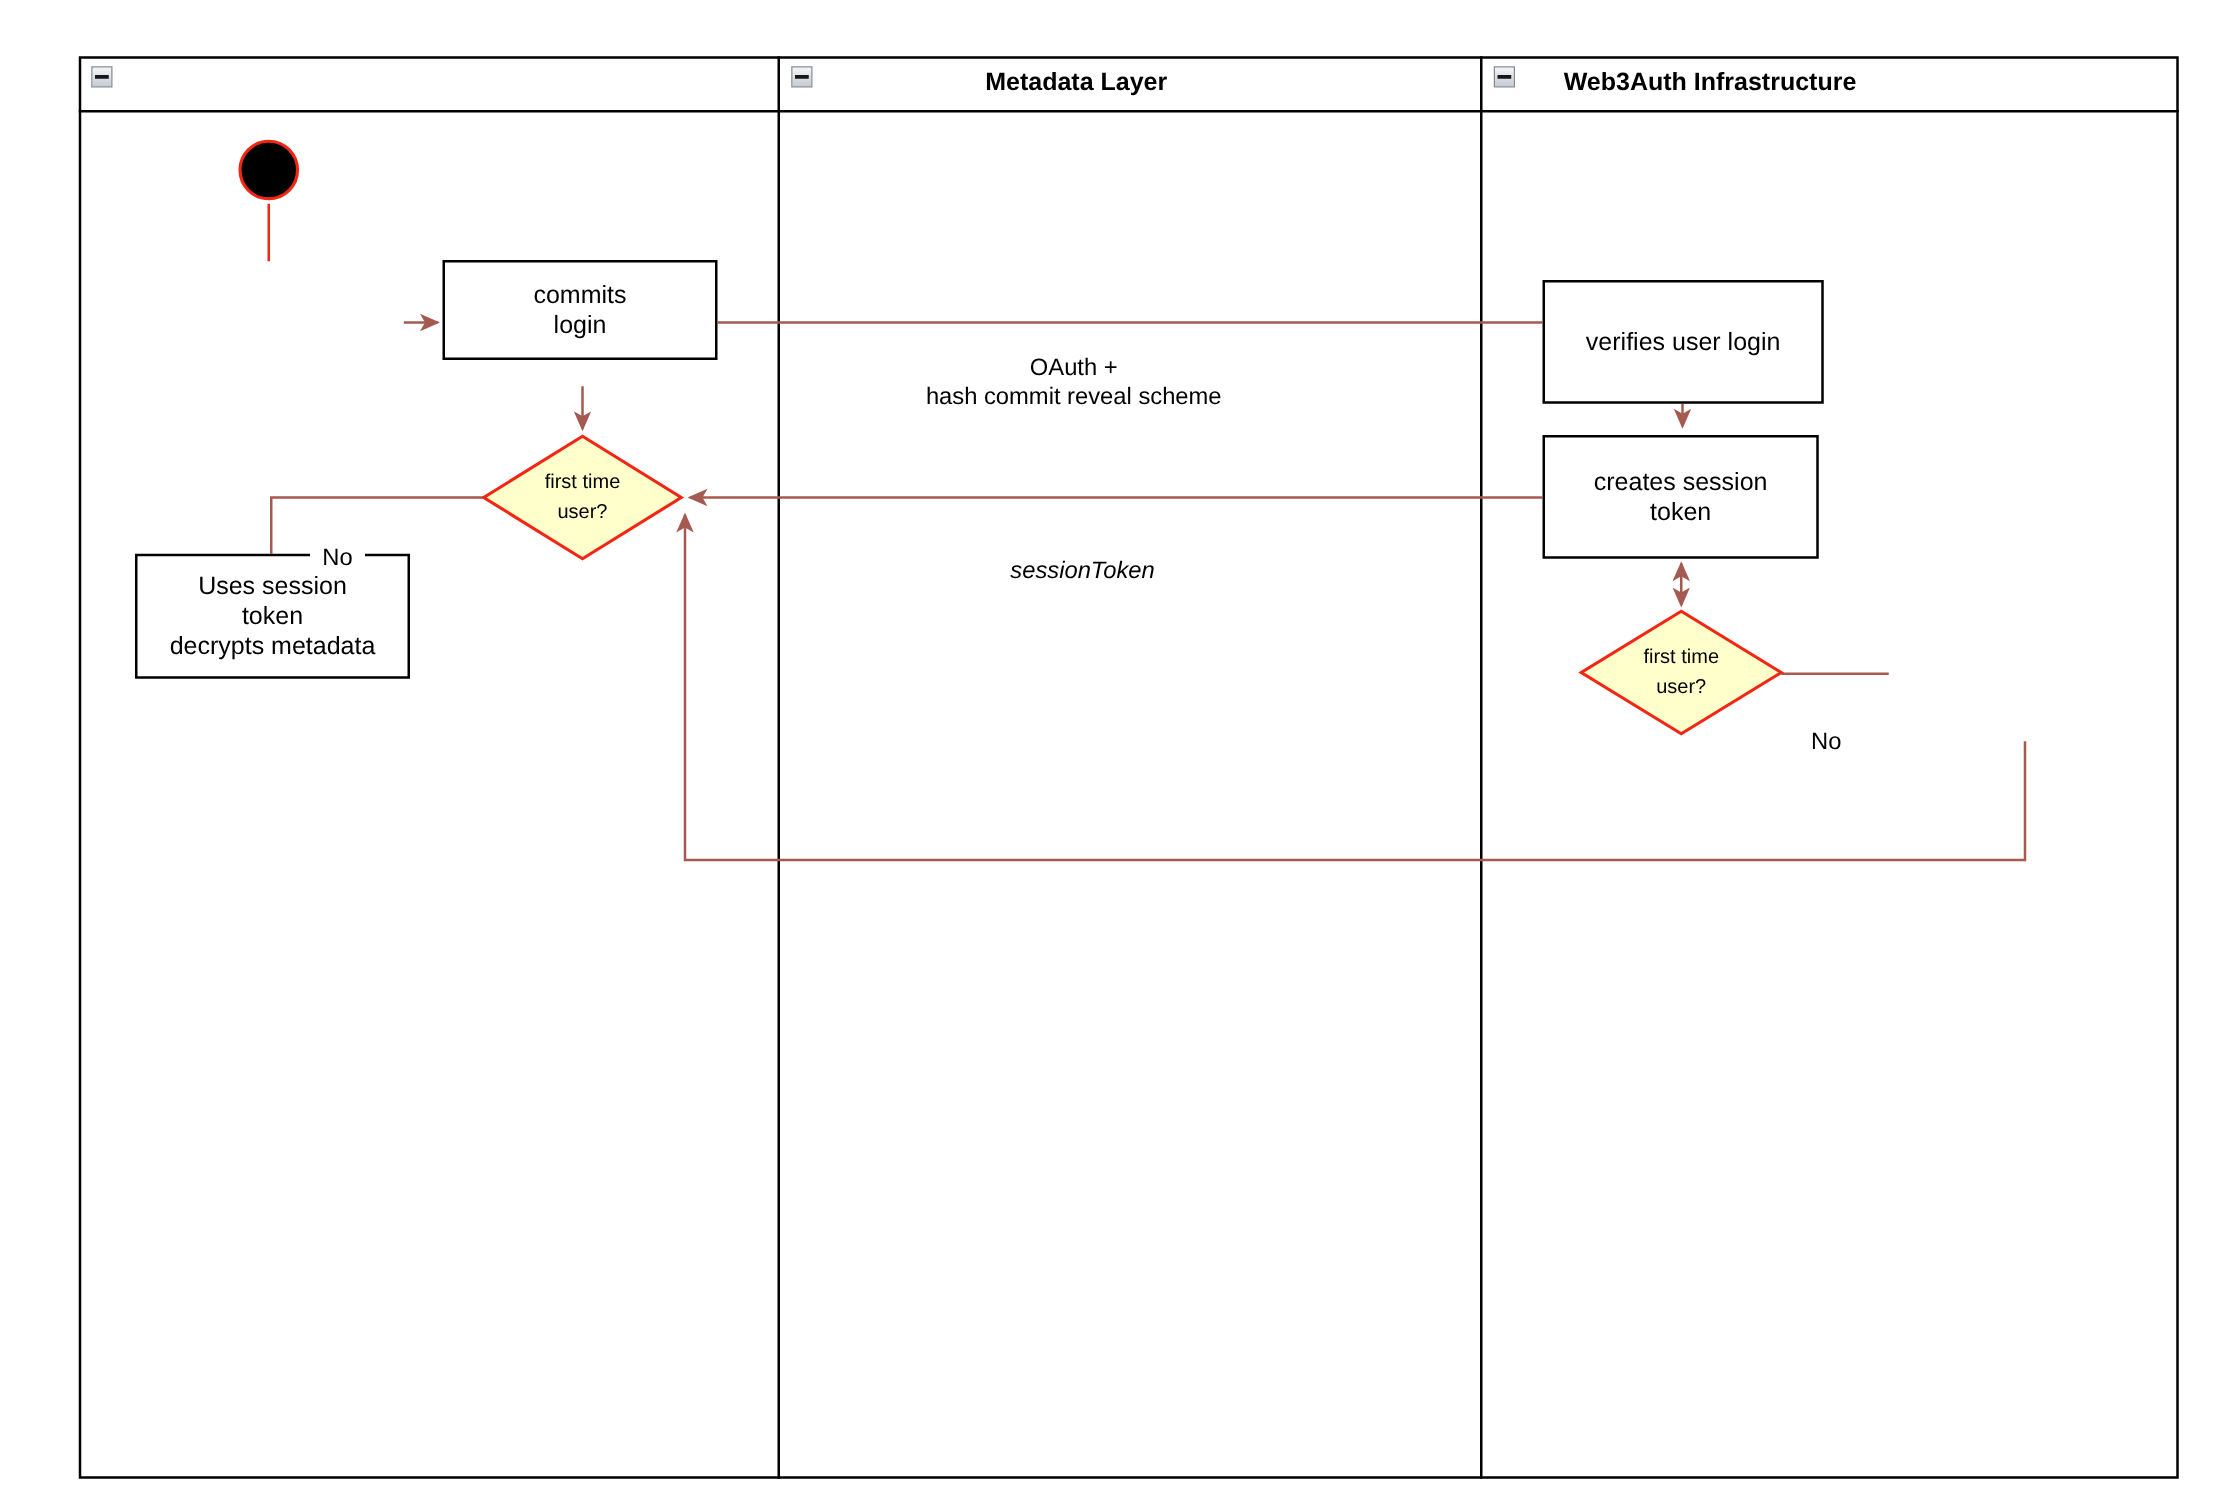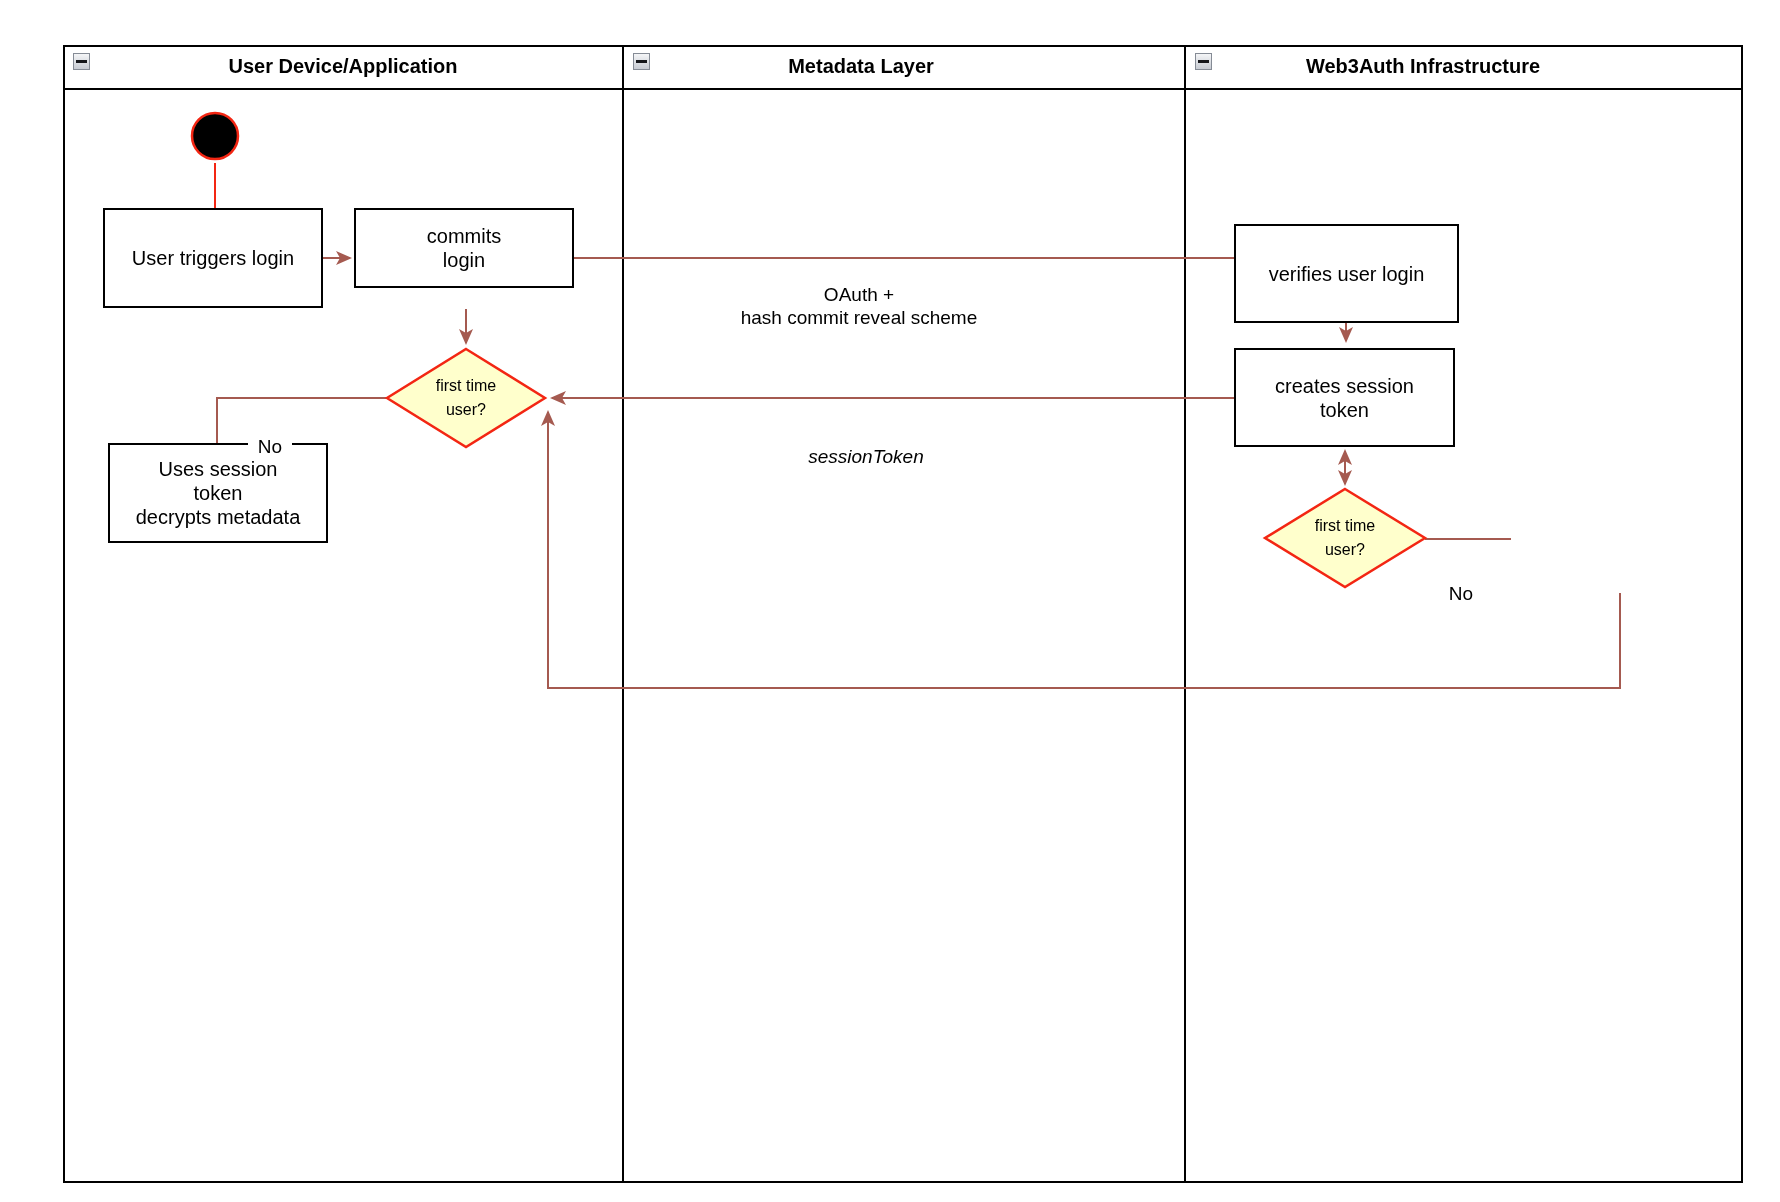--- a/index.html
+++ b/index.html
@@ -30,23 +30,22 @@
 </head>
 <body>
 
 <div class="canvas">
 
   <div class="pool"></div>
   <div class="header-row"></div>
   <div class="divider" style="left:622px"></div>
   <div class="divider" style="left:1184px"></div>
 
-  <div class="lane-title" style="left:63px;width:560px">User Device/Application</div>
   <div class="lane-title" style="left:625px;width:472px">Metadata Layer</div>
-  <div class="lane-title" style="left:1189px;width:468px">Web3Auth Infrastructure</div>
+  <div class="lane-title" style="left:1134px;width:468px">Web3Auth Infrastructure</div>
 
   <div class="collapse" style="left:73px">
     <span class="minus"></span>
     </div>
   <div class="collapse" style="left:633px">
     <span class="minus"></span>
     </div>
   <div class="collapse" style="left:1195px">
     <span class="minus"></span>
     </div>
@@ -80,21 +79,20 @@
     <path d="M387,398 L217,398 L217,444" stroke="#a55a50" stroke-width="2" fill="none"></path>
 
     <path d="M1620,593 L1620,688 L548,688 L548,412" stroke="#a55a50" stroke-width="2" fill="none" marker-end="url(#ah)"></path>
 
     <polygon points="466,349 545,398 466,447 387,398" fill="#ffffcc" stroke="#f32613" stroke-width="2.5"></polygon>
     <polygon points="1345,489 1425,538 1345,587 1265,538" fill="#ffffcc" stroke="#f32613" stroke-width="2.5"></polygon>
 
     <circle cx="215" cy="136" r="23" fill="#000000" stroke="#f32613" stroke-width="2.5"></circle>
   </svg>
 
-  <div class="node" style="left:103px;top:208px;width:220px;height:100px">User triggers login</div>
   <div class="node" style="left:354px;top:208px;width:220px;height:80px">commits
 login</div>
   <div class="node" style="left:1234px;top:224px;width:225px;height:99px">verifies user login</div>
   <div class="node" style="left:1234px;top:348px;width:221px;height:99px">creates session
 token</div>
   <div class="node" style="left:108px;top:443px;width:220px;height:100px">Uses session
 token
 decrypts metadata</div>
 
   <div class="dtext" style="left:396px;top:362px;width:140px;height:72px">first time

